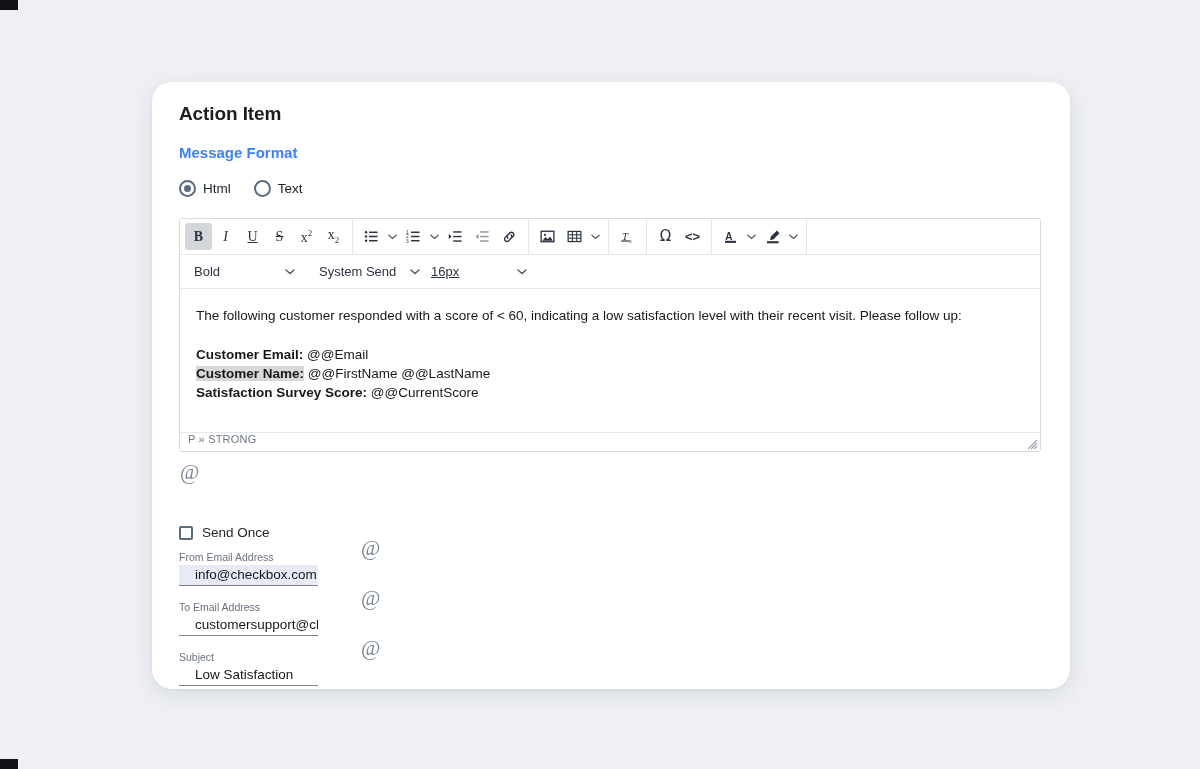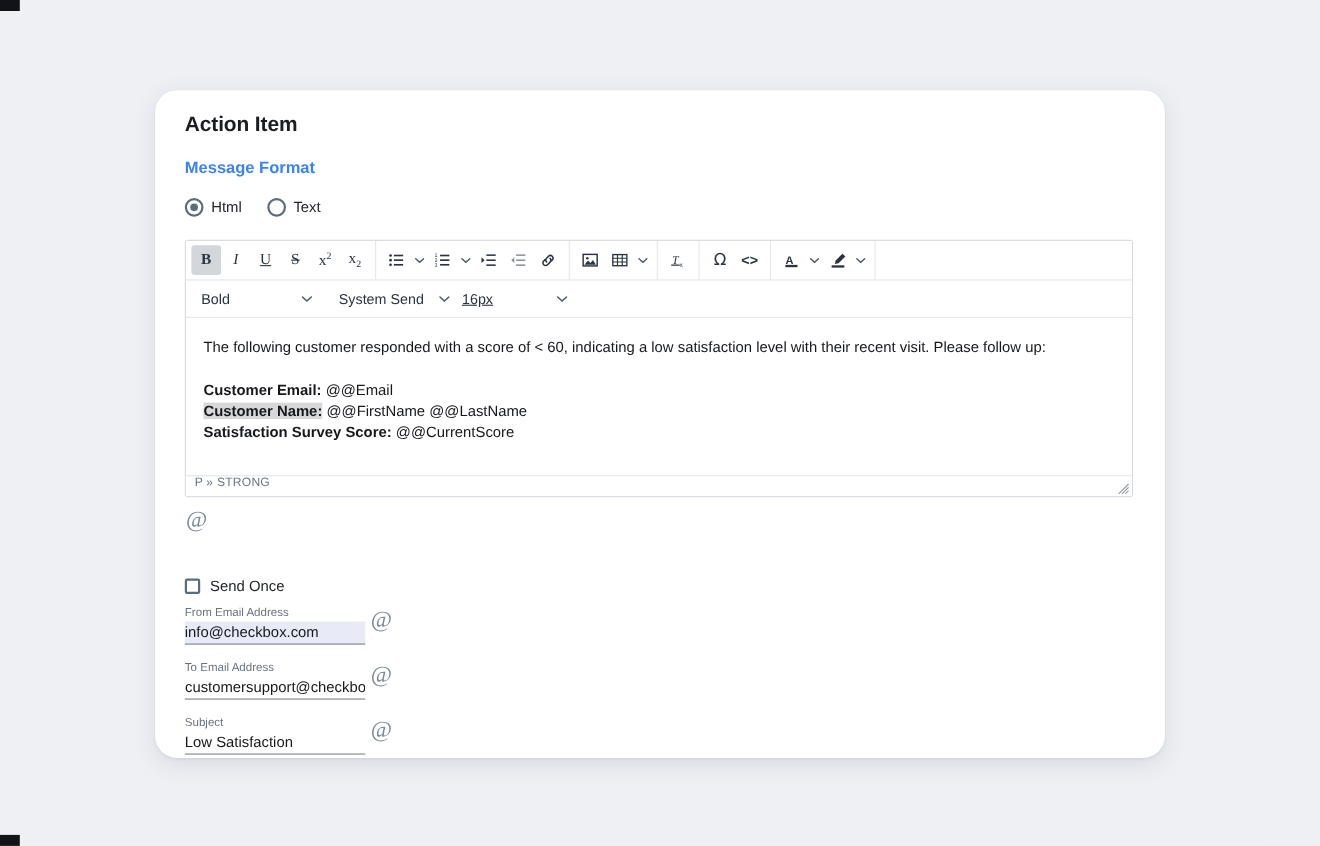--- a/index.html
+++ b/index.html
@@ -20,21 +20,21 @@
     width: 18px;
     height: 10px;
     background: #111318;
   }
   .corner-mark.tl { left: 0; top: 0; }
   .corner-mark.bl { left: 0; bottom: 0; }
 
   
   .card {
     position: absolute;
-    left: 141px;
+    left: 152px;
     top: 82px;
     width: 918px;
     height: 607px;
     background: #ffffff;
     border-radius: 20px;
     box-shadow: 0 6px 22px rgba(40, 48, 70, 0.10),
                 0 1px 3px rgba(40, 48, 70, 0.06);
     box-sizing: border-box;
     padding: 0;
   }
@@ -253,45 +253,44 @@
     flex: none;
   }
   .chk-label {
     font-size: 13.5px;
     color: #22252b;
     line-height: 16px;
   }
 
   .field-row {
     display: flex;
-    align-items: flex-end;
-    gap: 9px;
+    gap: 22px;
     margin-bottom: 18px;
   }
   .field {
     width: 160px;
     position: relative;
   }
   .field .flab {
     font-size: 10.5px;
     color: #6a7280;
     line-height: 14px;
     margin-bottom: 1px;
     white-space: nowrap;
   }
   .field .fin {
     border: none;
     border-bottom: 1px solid #7d838c;
     background: transparent;
-    width: 164px;
+    width: 139px;
     height: 21px;
     font-family: "Liberation Sans", sans-serif;
     font-size: 13.5px;
     color: #16181c;
-    padding: 0 0 2px 0;
+    padding: 0 0 2px 16px;
     box-sizing: border-box;
     outline: none;
     display: block;
   }
   .field.focused .fin { background: #e8ebf7; }
   .field-at {
     position: relative;
     top: -12px;
     left: 0px;
   }

